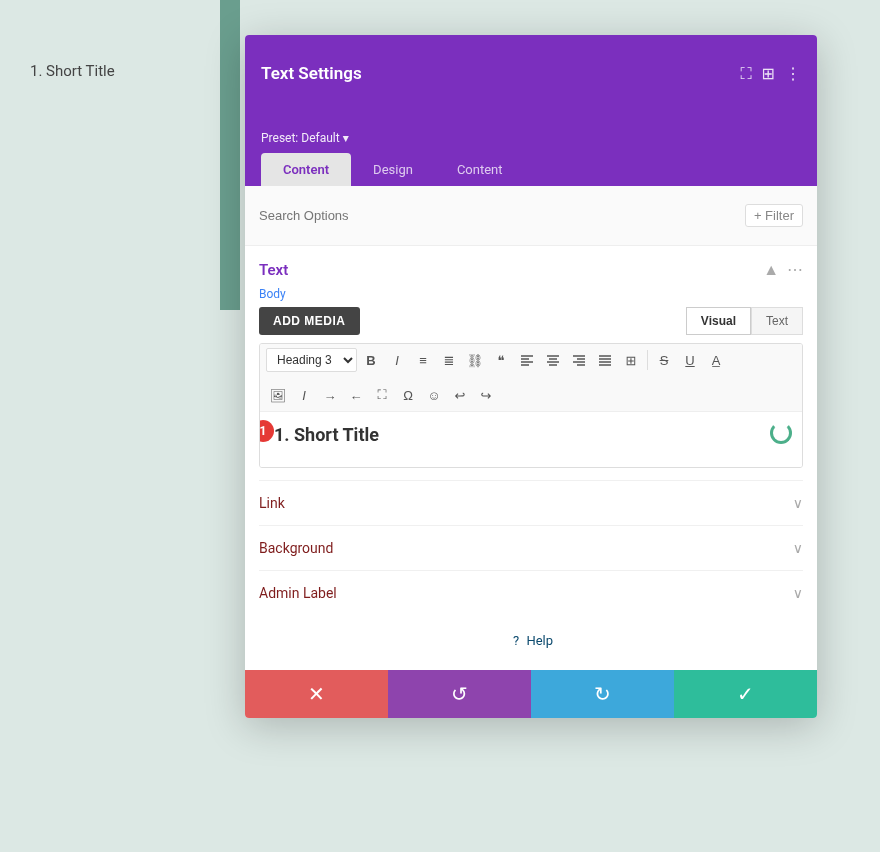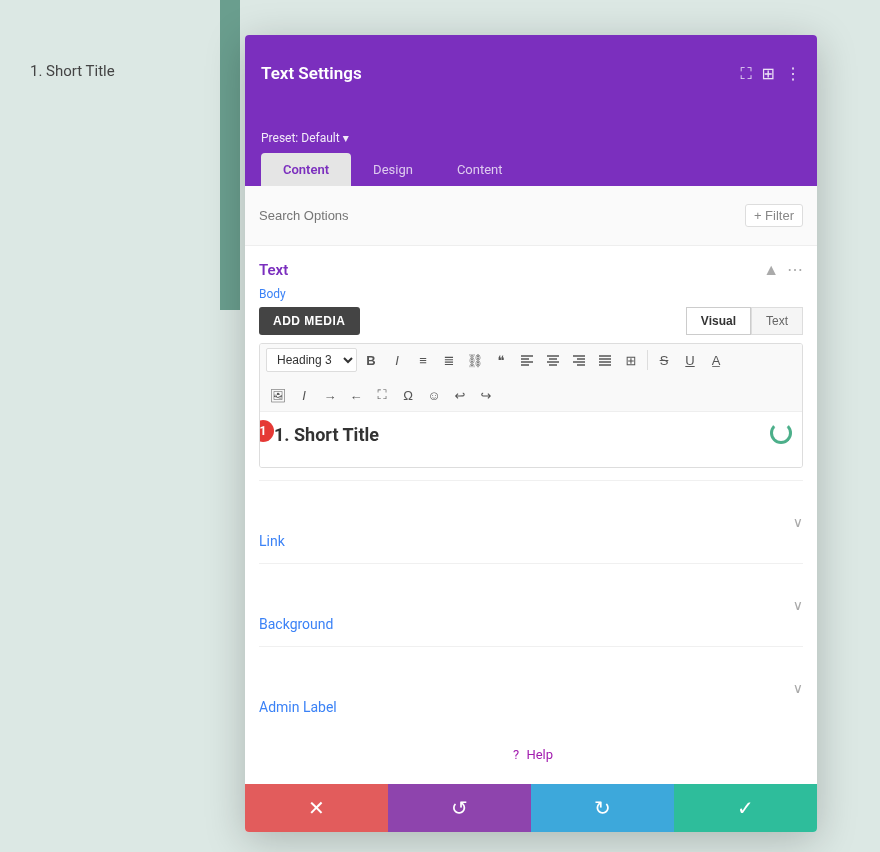--- a/index.html
+++ b/index.html
@@ -334,35 +334,34 @@
     .collapsible-section {
       border-top: 1px solid #f0f0f0;
       padding: 14px 0;
       display: flex;
       align-items: center;
       justify-content: space-between;
       cursor: pointer;
     }
 
     .collapsible-label {
-      color: #3b82f6;
+      color: #7f1d1d;
       font-size: 14px;
-      margin-top: 38px;
     }
 
     .chevron-icon {
       color: #aaa;
       font-size: 14px;
     }
 
     
     .help-section {
       text-align: center;
       padding: 18px 0 8px 0;
-      color: #a21caf;
+      color: #0c4a6e;
       font-size: 13px;
       cursor: pointer;
     }
 
     .help-section span {
       margin-left: 4px;
     }
 
     
     .modal-footer {

